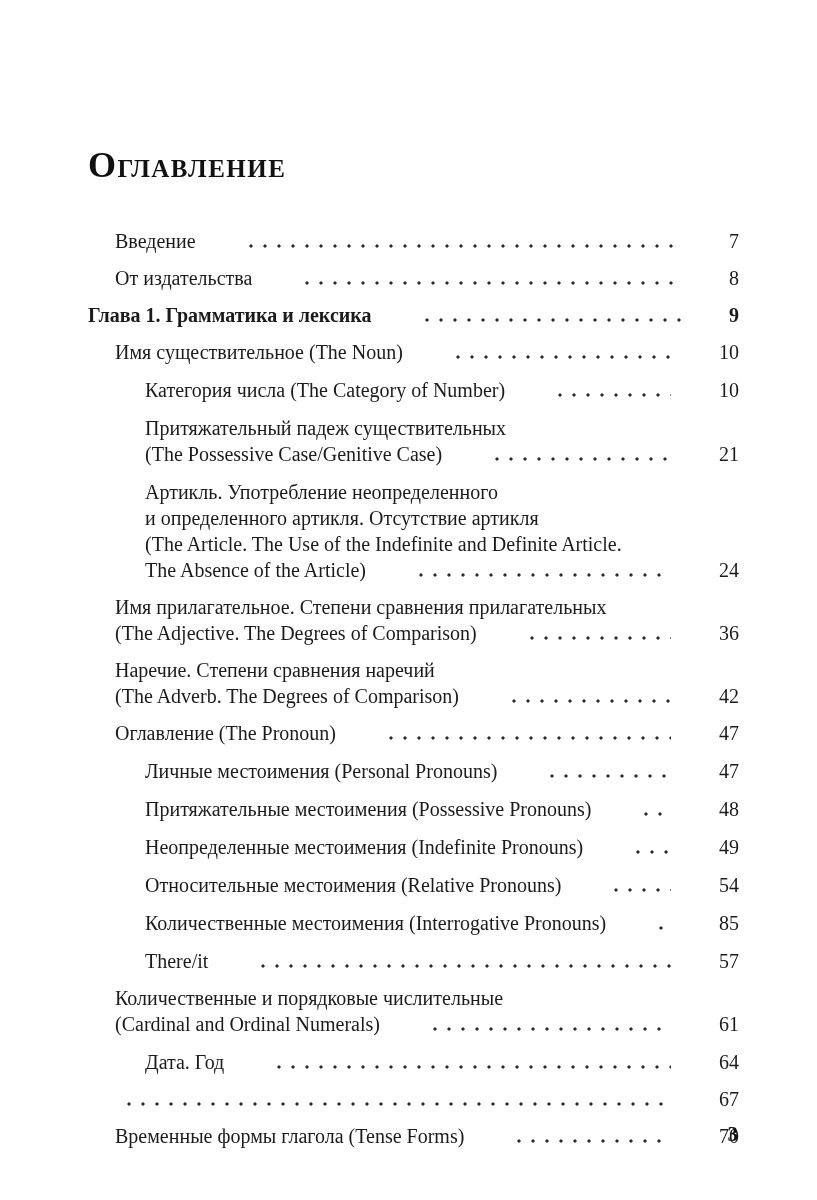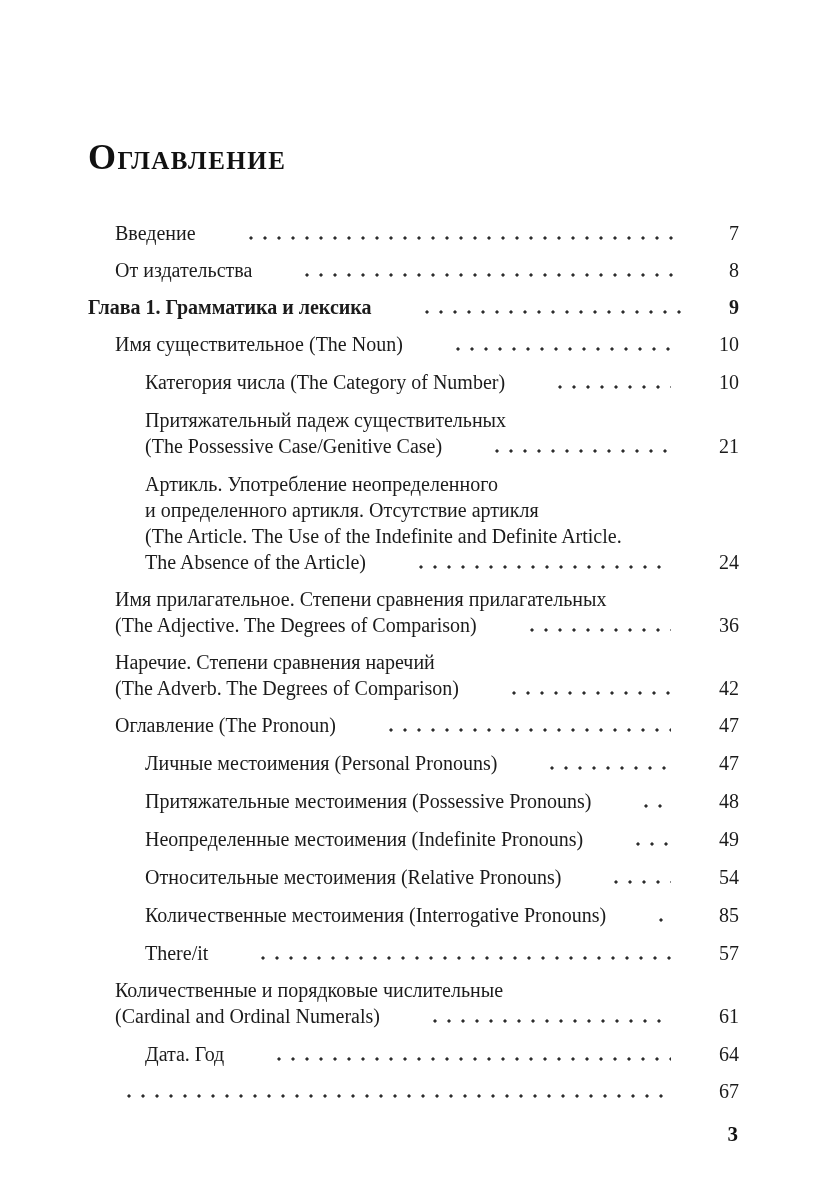--- a/index.html
+++ b/index.html
@@ -10,21 +10,21 @@
   body {
     width: 817px;
     height: 1200px;
     position: relative;
     font-family: "Liberation Serif", "DejaVu Serif", serif;
     color: #1b1b1b;
     overflow: hidden;
   }
   .page {
     position: absolute;
-    top: 0; left: 0;
+    top: 8px; left: 0;
     width: 817px;
     height: 939px;
     box-sizing: border-box;
     padding: 138px 78px 0 88px;
   }
   .title {
     font-size: 36px;
     line-height: 1.1;
     font-weight: 700;
     font-variant-caps: small-caps;
@@ -215,16 +215,23 @@
           <span class="leader"></span>
           <span class="pagenum">64</span>
         </div>
       </div>
       <div class="entry level-1">
         <div class="line last">
           <span class="leader"></span>
           <span class="pagenum">67</span>
         </div>
       </div>
+      <div class="entry level-1">
+        <div class="line last">
+          <span class="text">Временные формы глагола (Tense Forms)</span>
+          <span class="leader"></span>
+          <span class="pagenum">70</span>
+        </div>
+      </div>
     </div>
 </div>
 
 <div class="folio">3</div>
 
 </body></html>

